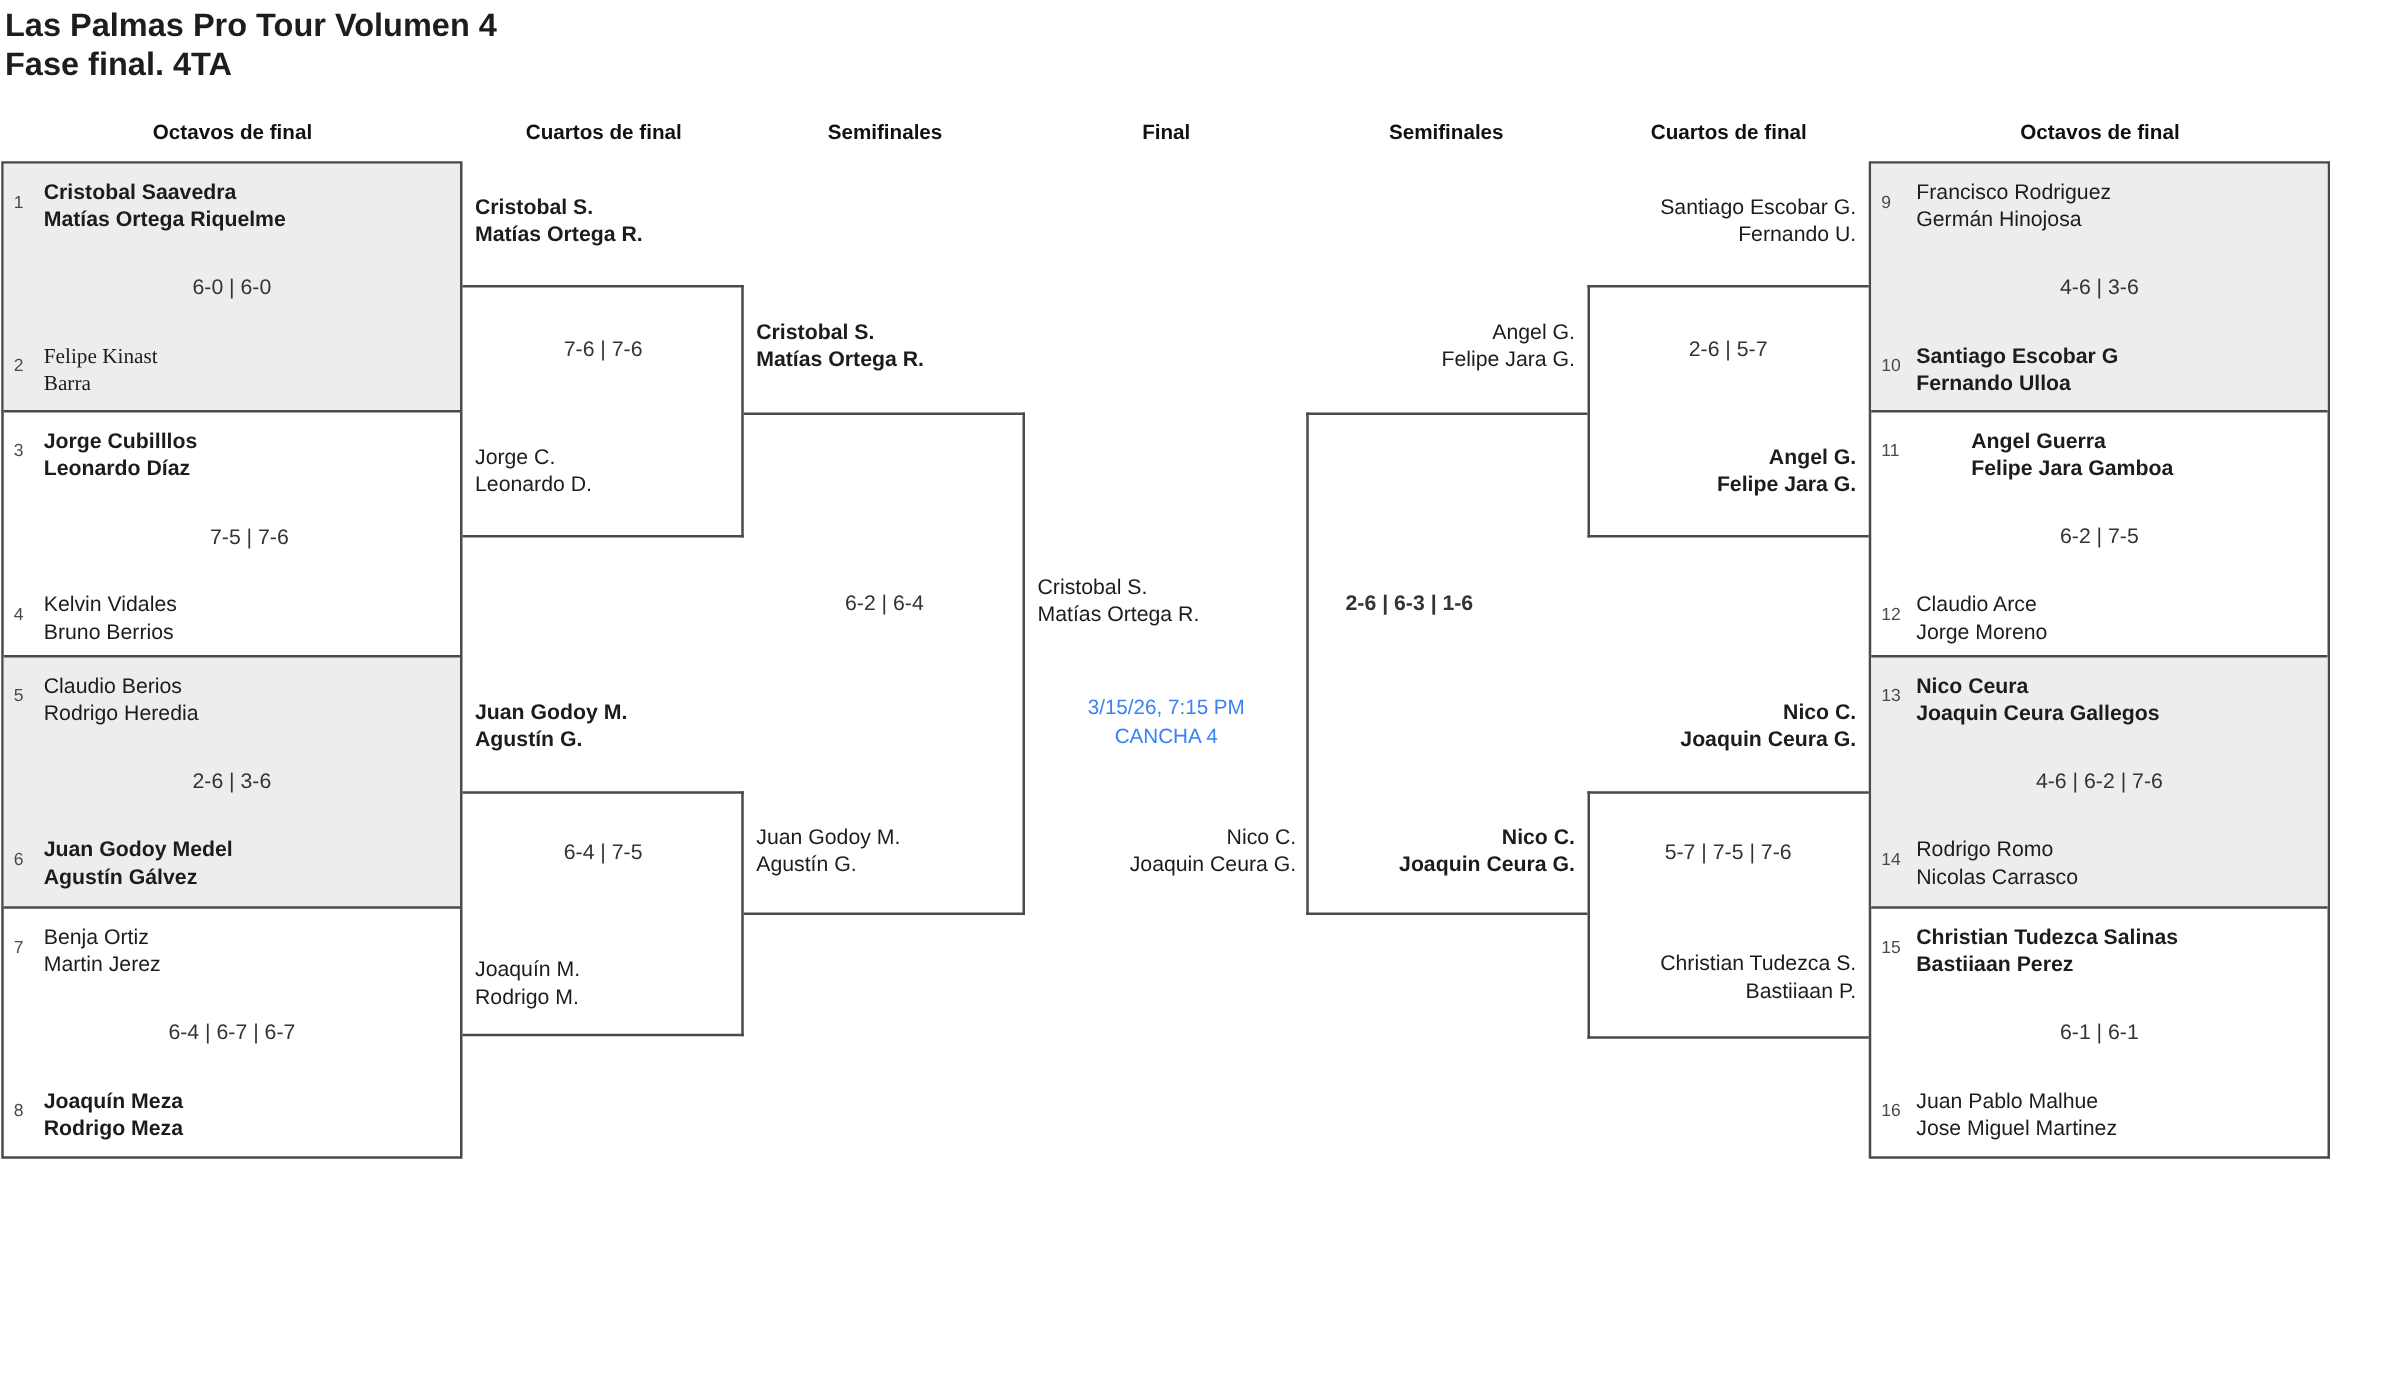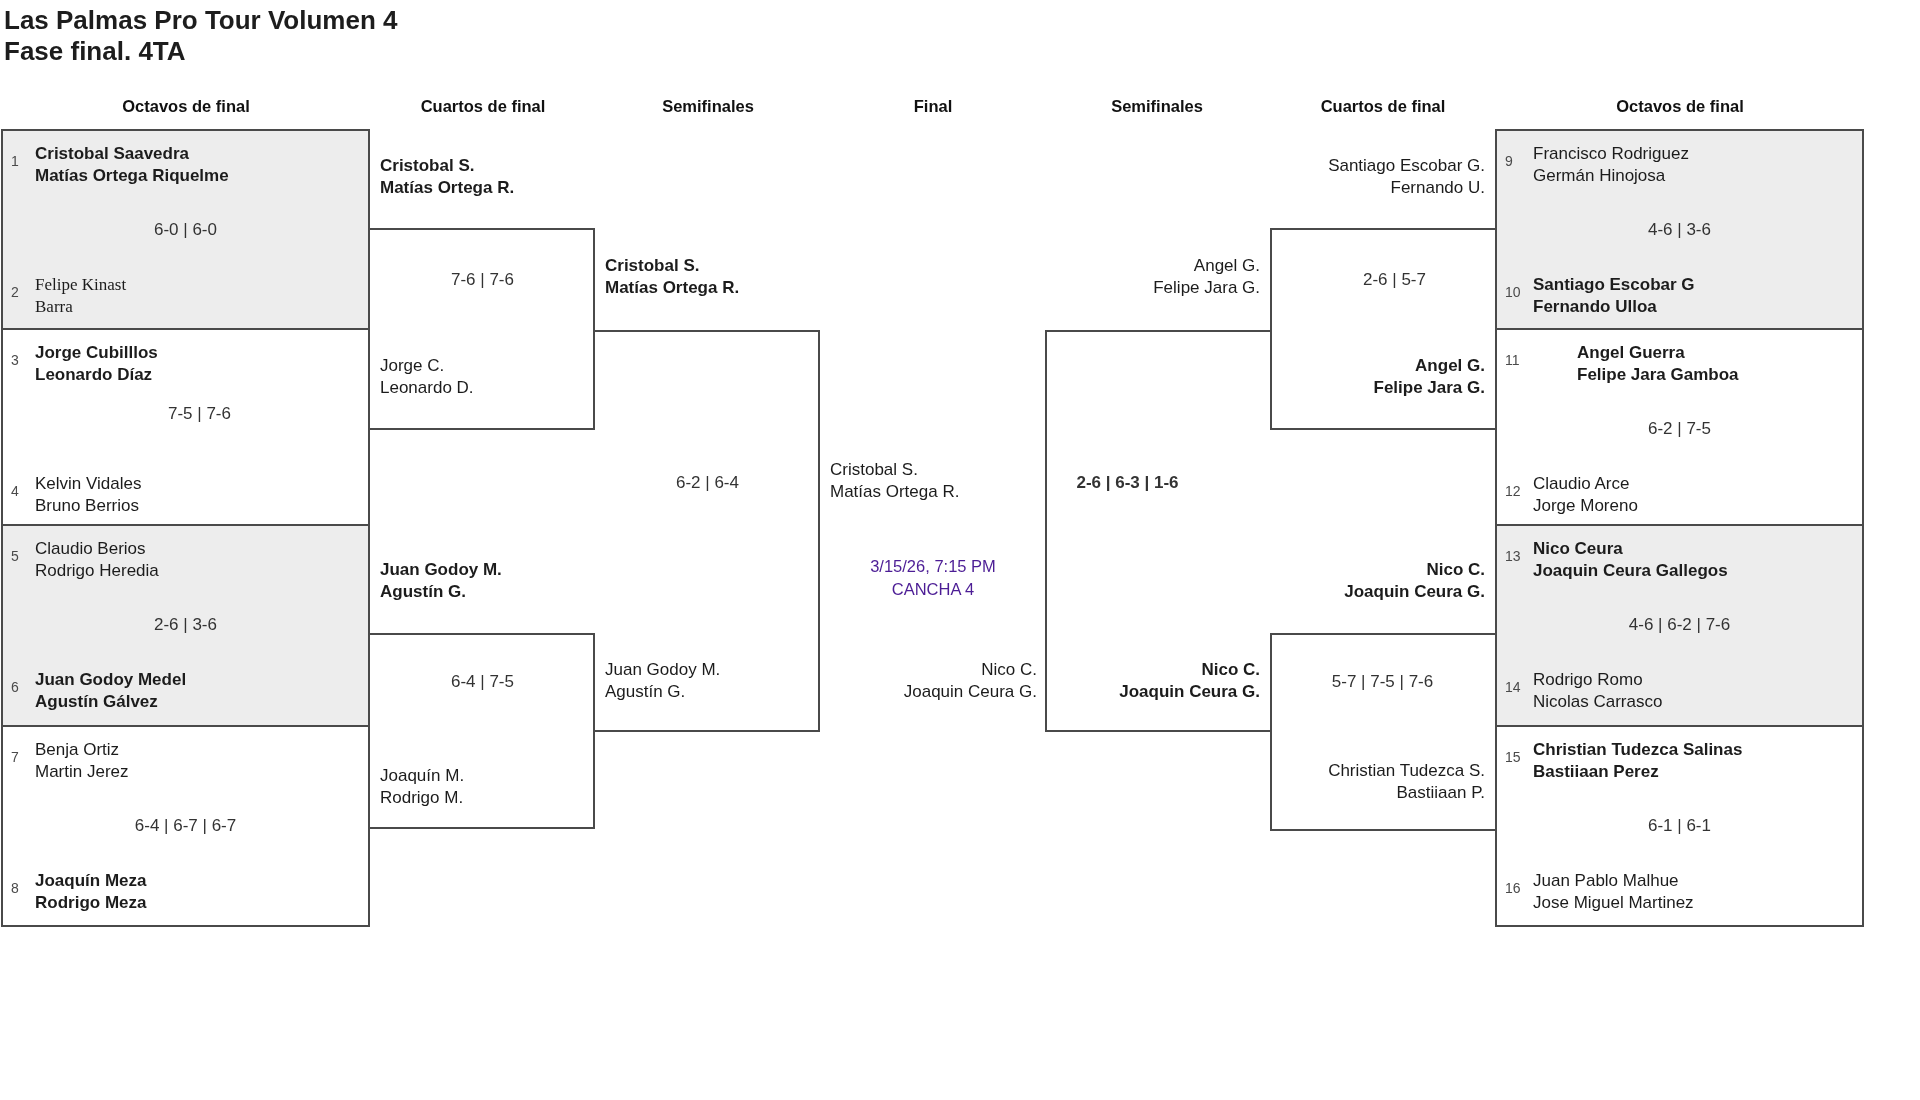--- a/index.html
+++ b/index.html
@@ -16,21 +16,21 @@
   .team{font-size:17px;line-height:22px;color:#1c1c1c;}
   .bold{font-weight:bold;}
   .score{font-size:17px;color:#333;text-align:center;}
   .seed{font-size:14px;color:#4a4a4a;}
   .connL{border:2px solid #4a4a4a;border-left:0;box-sizing:border-box;}
   .connR{border:2px solid #4a4a4a;border-right:0;box-sizing:border-box;}
   .r{text-align:right;}
   .c{text-align:center;}
   .logo-txt{font-size:45px;font-weight:800;color:#7cb32b;letter-spacing:-2px;line-height:1;}
   .dot{position:absolute;border-radius:50%;}
-  .sched{font-size:16.5px;line-height:23px;color:#4c1d95;}
+  .sched{font-size:16.5px;line-height:23px;color:#3b82f6;}
 </style>
 </head>
 <body>
 
 <div class="canvas">
 
   <div class="abs title pre" style="left:4px;top:5px;">Las Palmas Pro Tour Volumen 4
 Fase final. 4TA</div>
 
 
@@ -49,21 +49,21 @@
 Matías Ortega Riquelme</div>
       <div class="abs score" style="left:0;right:0;top:89px;">6-0 | 6-0</div>
       <div class="abs seed" style="left:8px;top:153px;width:22px;">2</div>
       <div class="abs team pre" style="left:32px;top:143px;font-family:Liberation Serif, serif;">Felipe Kinast
 Barra</div>
     </div>
     <div class="obox sep" style="top:197px;height:196px;">
       <div class="abs seed" style="left:8px;top:22px;width:22px;">3</div>
       <div class="abs team bold pre" style="left:32px;top:12px;">Jorge Cubilllos
 Leonardo Díaz</div>
-      <div class="abs score" style="left:0;right:0;top:74px;margin-left:28px;">7-5 | 7-6</div>
+      <div class="abs score" style="left:0;right:0;top:90px;margin-left:28px;">7-5 | 7-6</div>
       <div class="abs seed" style="left:8px;top:153px;width:22px;">4</div>
       <div class="abs team pre" style="left:32px;top:143px;">Kelvin Vidales
 Bruno Berrios</div>
     </div>
     <div class="obox sep gray" style="top:393px;height:201px;">
       <div class="abs seed" style="left:8px;top:22px;width:22px;">5</div>
       <div class="abs team pre" style="left:32px;top:12px;">Claudio Berios
 Rodrigo Heredia</div>
       <div class="abs score" style="left:0;right:0;top:89px;">2-6 | 3-6</div>
       <div class="abs seed" style="left:8px;top:153px;width:22px;">6</div>
@@ -130,21 +130,21 @@
   <div class="abs team bold pre" style="left:380px;top:559px;">Juan Godoy M.
 Agustín G.</div>
   <div class="abs score" style="left:370px;width:225px;top:672px;">6-4 | 7-5</div>
   <div class="abs team pre" style="left:380px;top:765px;">Joaquín M.
 Rodrigo M.</div>
 
   <div class="abs connR" style="left:1270px;top:228px;width:225px;height:202px;"></div>
   <div class="abs connR" style="left:1270px;top:633px;width:225px;height:198px;"></div>
   <div class="abs team pre r" style="left:1270px;width:215px;top:155px;">Santiago Escobar G.
 Fernando U.</div>
-  <div class="abs score" style="left:1270px;width:225px;top:270px;margin-left:12px;">2-6 | 5-7</div>
+  <div class="abs score" style="left:1270px;width:225px;top:270px;">2-6 | 5-7</div>
   <div class="abs team bold pre r" style="left:1270px;width:215px;top:355px;">Angel G.
 Felipe Jara G.</div>
   <div class="abs team bold pre r" style="left:1270px;width:215px;top:559px;">Nico C.
 Joaquin Ceura G.</div>
   <div class="abs score" style="left:1270px;width:225px;top:672px;">5-7 | 7-5 | 7-6</div>
   <div class="abs team pre r" style="left:1270px;width:215px;top:760px;">Christian Tudezca S.
 Bastiiaan P.</div>
 
   <div class="abs connL" style="left:595px;top:330px;width:225px;height:402px;"></div>
   <div class="abs connR" style="left:1045px;top:330px;width:225px;height:402px;"></div>

